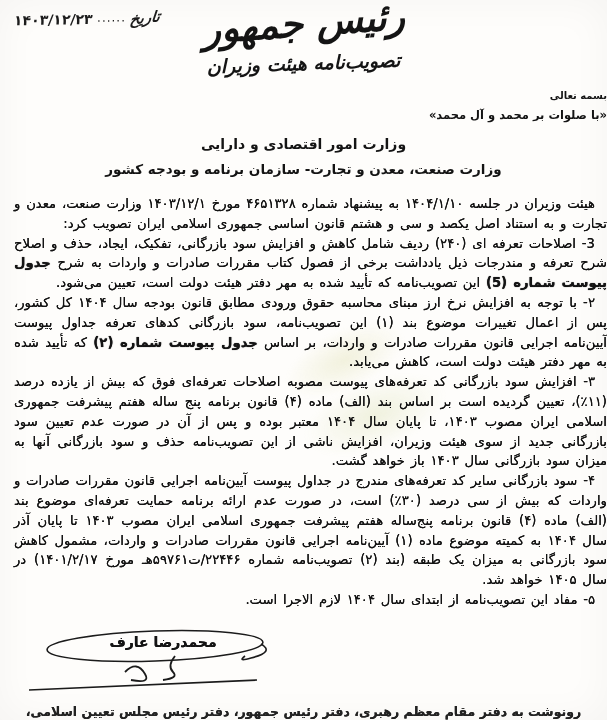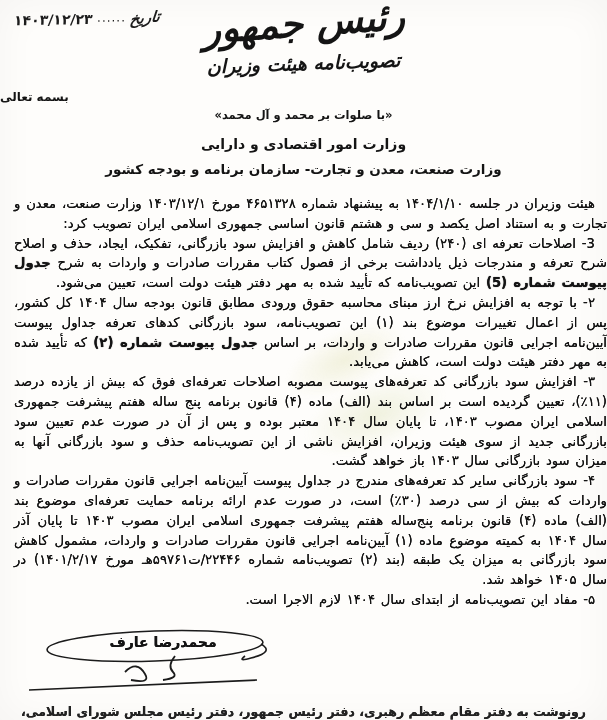--- a/index.html
+++ b/index.html
@@ -28,22 +28,22 @@
   .callig-title{
     position:absolute;top:0px;left:0;right:0;text-align:center;
     font-size:38px;font-weight:bold;font-style:italic;letter-spacing:-2px;
     transform:rotate(-4deg);line-height:46px;
   }
   .callig-subtitle{
     position:absolute;top:52px;left:0;right:0;text-align:center;
     font-size:19px;font-weight:bold;font-style:italic;letter-spacing:-1px;
     transform:rotate(-2deg);
   }
-  .basmala{position:absolute;top:90px;left:0;right:0;text-align:left;font-size:12px;font-weight:bold;}
-  .salawat{position:absolute;top:108px;left:0;right:0;text-align:center;font-size:11.5px;font-weight:bold;}
+  .basmala{position:absolute;top:90px;left:0;right:0;text-align:right;font-size:10px;font-weight:bold;}
+  .salawat{position:absolute;top:108px;left:0;right:0;text-align:right;font-size:11.5px;font-weight:bold;}
   .recipient1{position:absolute;top:136px;left:0;right:0;text-align:center;font-size:14px;font-weight:bold;}
   .recipient2{position:absolute;top:161px;left:0;right:0;text-align:center;font-size:13.5px;font-weight:bold;}
   
   .body-text{
     position:absolute;top:194px;right:0;left:14px;direction:rtl;
     text-align:justify;font-size:13.2px;line-height:19.8px;
     text-shadow:0 0 0.4px #000;word-spacing:1.5px;
   }
   .body-text p{margin:0;text-indent:12px;}
   .body-text b{font-weight:bold;text-shadow:0 0 0.8px #000;}
@@ -107,15 +107,15 @@
     <svg class="sig-svg" viewBox="0 0 270 75" xmlns="http://www.w3.org/2000/svg">
       <ellipse cx="130" cy="18" rx="108" ry="15" fill="none" stroke="#1b1b1b" stroke-width="1.6" transform="rotate(-2 130 18)"></ellipse>
       <path d="M 236 16 q 14 8 -10 14 q -14 4 -6 -2" fill="none" stroke="#1b1b1b" stroke-width="1.6"></path>
       <path d="M 150 28 q -8 10 -2 16 q 6 6 -10 8" fill="none" stroke="#1b1b1b" stroke-width="1.8"></path>
       <path d="M 100 44 q 12 -12 20 2 q 6 10 -14 6" fill="none" stroke="#1b1b1b" stroke-width="1.8"></path>
       <path d="M 4 62 L 232 52" fill="none" stroke="#1b1b1b" stroke-width="1.7"></path>
     </svg>
     <div class="sig-name">محمدرضا عارف</div>
   </div>
 
-  <div class="footer-line">رونوشت به دفتر مقام معظم رهبری، دفتر رئیس جمهور، دفتر رئیس مجلس شورای اسلامی،</div>
+  <div class="footer-line">رونوشت به دفتر مقام معظم رهبری، دفتر رئیس جمهور، دفتر رئیس مجلس تعیین اسلامی،</div>
 
 </div>
 
 </body></html>

